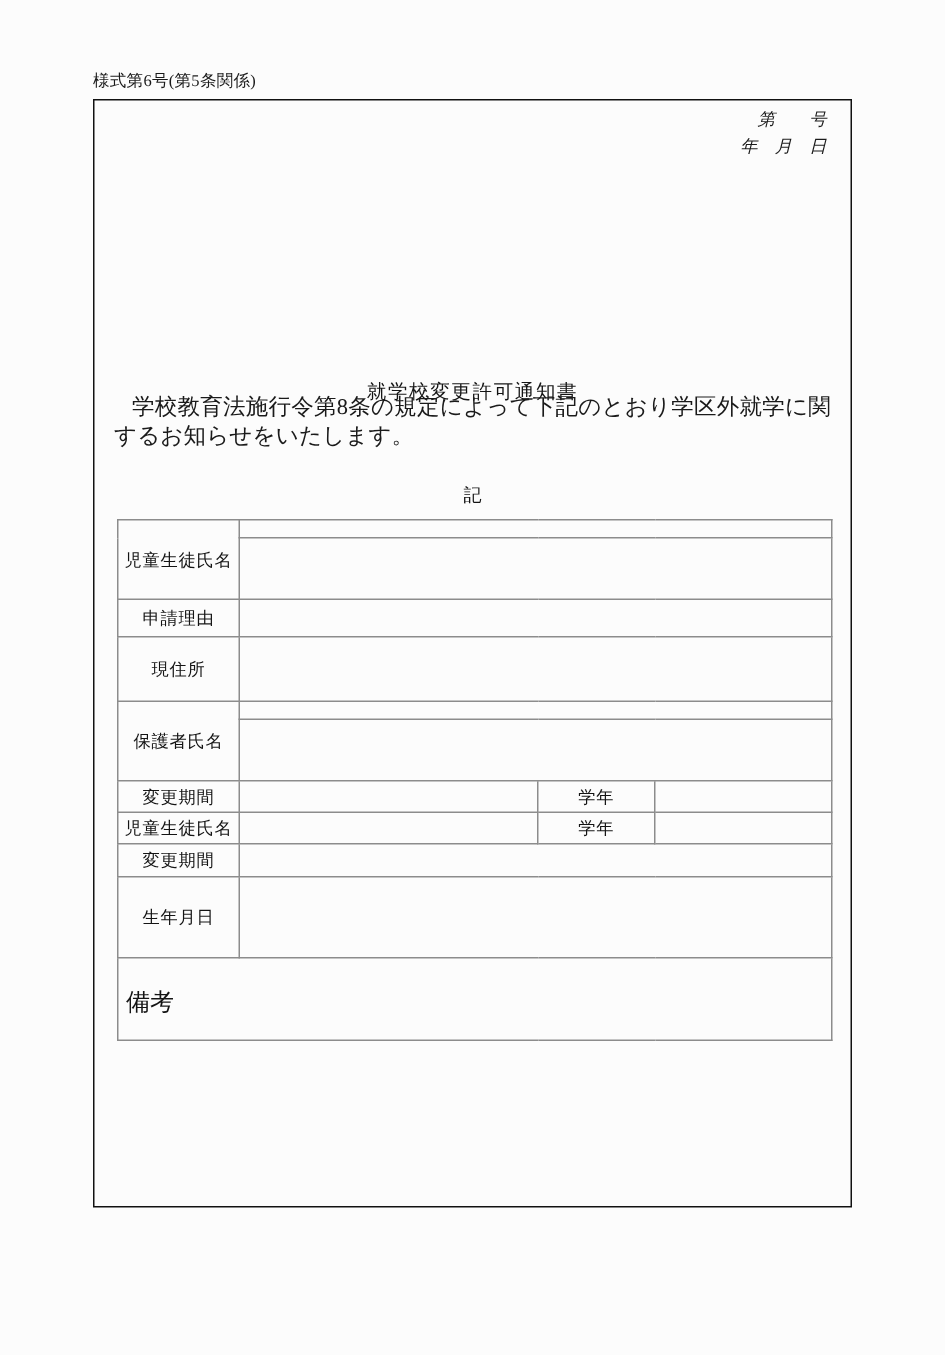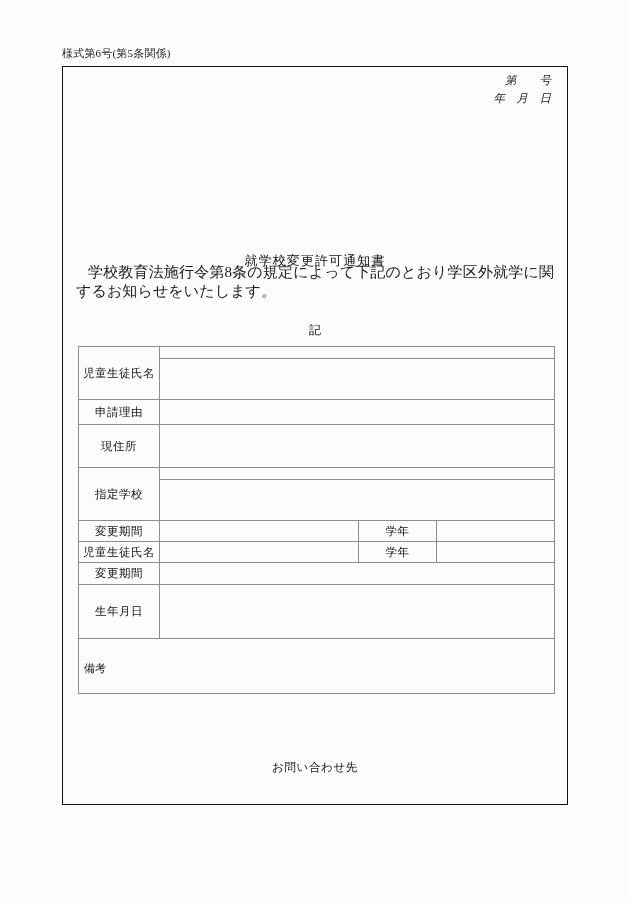--- a/index.html
+++ b/index.html
@@ -138,21 +138,21 @@
   }
   .grade-val { width: 118px; }
 
   .note-cell {
     text-align: left;
     vertical-align: top;
   }
   .note-cell .note-label {
     display: block;
     padding: 4px 0 0 5px;
-    font-size: 11px;
+    font-size: 16px;
     color: #141414;
   }
 
   
   .contact-line {
     position: absolute;
     left: 0;
     right: 0;
     top: 693px;
     text-align: center;
@@ -200,21 +200,21 @@
         <td class="lbl">申請理由</td>
         <td class="val" colspan="3"></td>
       </tr>
 
       <tr class="row-addr">
         <td class="lbl">現住所</td>
         <td class="val" colspan="3"></td>
       </tr>
 
       <tr class="row-pfuri">
-        <td class="lbl" rowspan="2">指定学校</td>
+        <td class="lbl" rowspan="2">保護者氏名</td>
         <td class="val" colspan="3"></td>
       </tr>
       <tr class="row-pname">
         <td class="val" colspan="3"></td>
       </tr>
 
       <tr class="row-school">
         <td class="lbl">変更期間</td>
         <td class="val"></td>
         <td class="grade-lbl">学年</td>
@@ -239,15 +239,14 @@
       </tr>
 
       <tr class="row-note">
         <td class="note-cell" colspan="4">
           <span class="note-label">備考</span>
         </td>
       </tr>
     </tbody>
   </table>
 
-  <div class="contact-line">お問い合わせ先</div>
 
 </div>
 
 </body></html>

